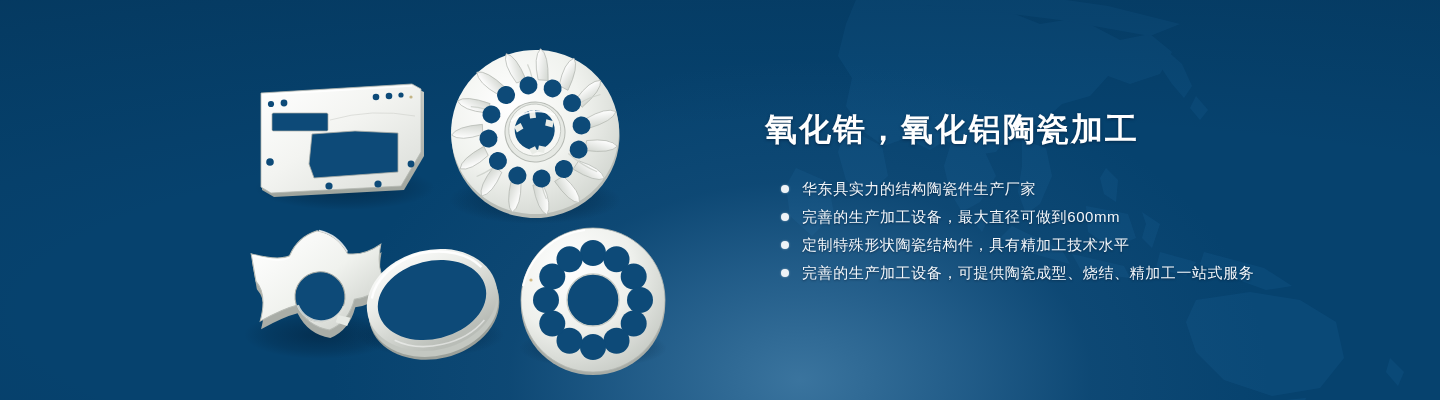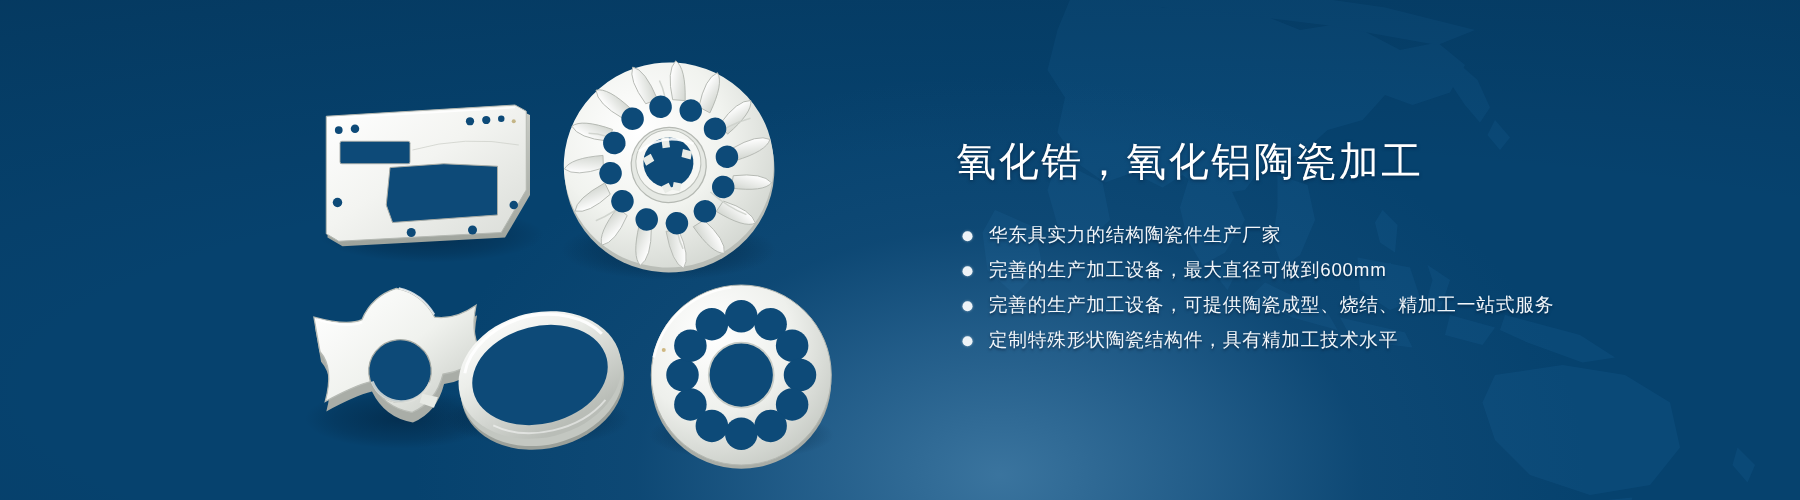--- a/index.html
+++ b/index.html
@@ -70,30 +70,30 @@
   
   .copy {
     position: absolute;
     left: 765px;
     top: 108px;
     width: 620px;
   }
   .headline {
     font-size: 32px;
     line-height: 42px;
-    font-weight: 400;
+    font-weight: 700;
     color: #ffffff;
     letter-spacing: 2px;
     margin: 0 0 26px 0;
     white-space: nowrap;
     text-shadow: 0 1px 3px rgba(0,20,45,.55);
   }
   .bullets {
     list-style: none;
-    margin: 5px;
+    margin: 16px;
     padding: 0;
   }
   .bullet {
     display: flex;
     align-items: center;
     height: 25px;
     margin-bottom: 3px;
   }
   .bullet-dot {
     flex: 0 0 auto;
@@ -410,22 +410,22 @@
       <li class="bullet">
         <span class="bullet-dot"></span>
         <span class="bullet-text">华东具实力的结构陶瓷件生产厂家</span>
       </li>
       <li class="bullet">
         <span class="bullet-dot"></span>
         <span class="bullet-text">完善的生产加工设备，最大直径可做到600mm</span>
       </li>
       <li class="bullet">
         <span class="bullet-dot"></span>
-        <span class="bullet-text">完善的生产加工设备，可提供陶瓷成型、烧结、精加工一站式服务</span>
+        <span class="bullet-text">定制特殊形状陶瓷结构件，具有精加工技术水平</span>
       </li>
       <li class="bullet">
         <span class="bullet-dot"></span>
-        <span class="bullet-text">定制特殊形状陶瓷结构件，具有精加工技术水平</span>
+        <span class="bullet-text">完善的生产加工设备，可提供陶瓷成型、烧结、精加工一站式服务</span>
       </li>
     </ul>
   </div>
 
 </div>
 
 </body></html>

